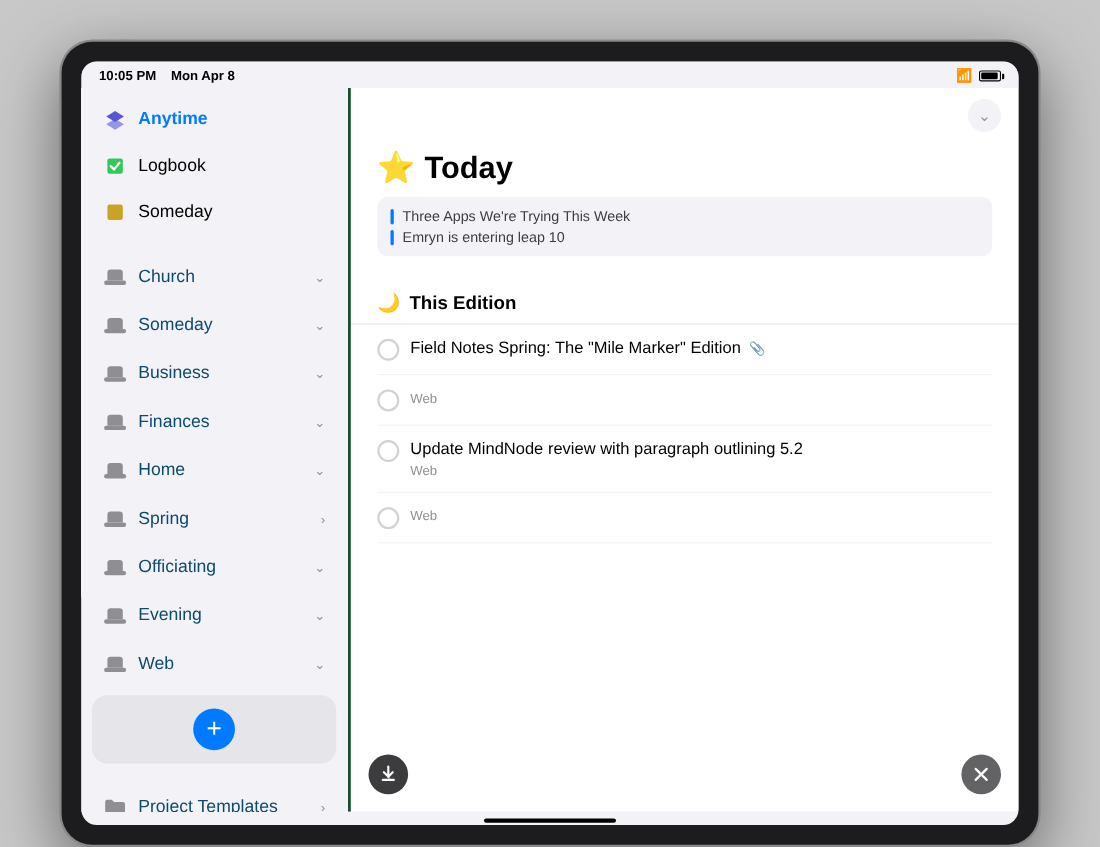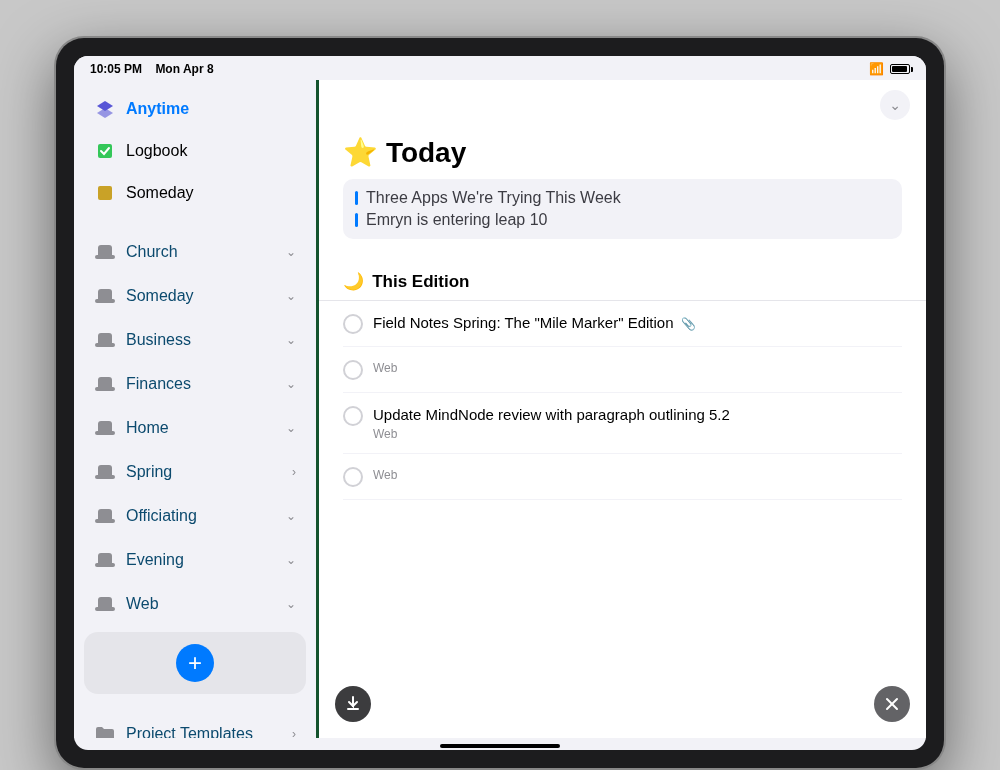--- a/index.html
+++ b/index.html
@@ -214,21 +214,21 @@
     .today-reminders {
       background: #f2f2f7;
       border-radius: 10px;
       padding: 8px 12px;
       margin-bottom: 16px;
     }
     .reminder-item {
       display: flex;
       align-items: center;
       padding: 2px 0;
-      font-size: 16px;
+      font-size: 13px;
       color: #3c3c43;
     }
     .reminder-dot {
       width: 3px;
       height: 14px;
       background: #007aff;
       border-radius: 2px;
       margin-right: 8px;
       flex-shrink: 0;
     }

